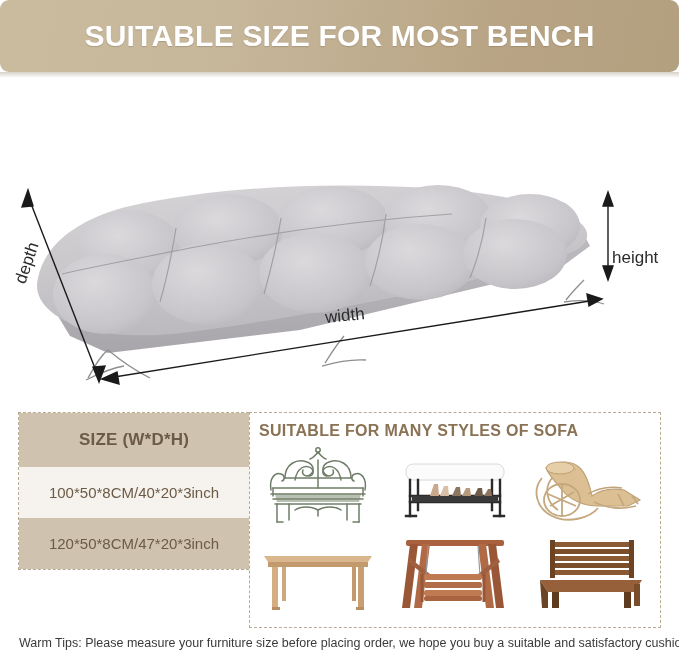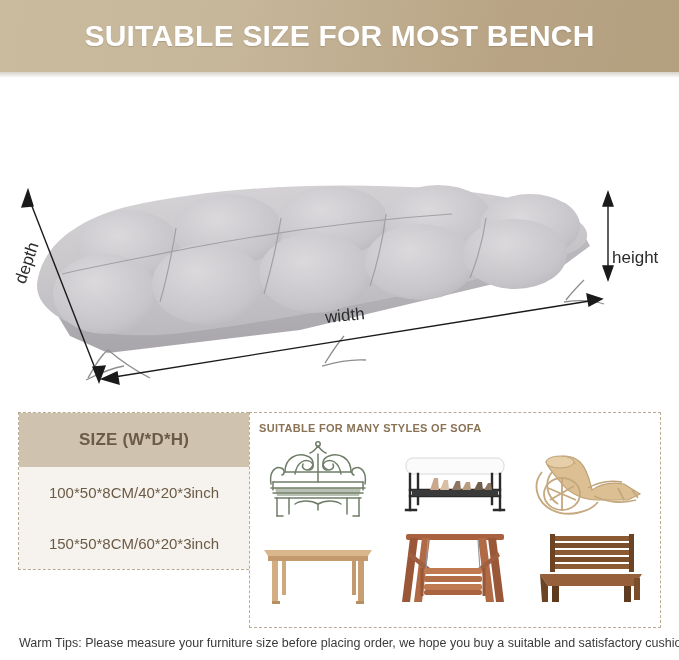--- a/index.html
+++ b/index.html
@@ -18,20 +18,21 @@
   
   .banner {
     position: absolute;
     left: 0; top: 0;
     width: 679px;
     height: 72px;
     background: linear-gradient(100deg, #cabb9f 0%, #c6b69a 35%, #b8a484 75%, #b3a07f 100%);
     display: flex;
     align-items: center;
     justify-content: center;
+    border-radius: 9px;
   }
   .banner-title {
     color: #ffffff;
     font-size: 30px;
     font-weight: bold;
     letter-spacing: 0.2px;
     font-family: "Liberation Sans", sans-serif;
     text-align: center;
     white-space: nowrap;
     text-shadow: 0 1px 1px rgba(90,75,50,0.25);
@@ -129,21 +130,21 @@
     left: 249px;
     top: 14px;
     width: 412px;
     height: 216px;
     border: 1px dashed #b9ab91;
     box-sizing: border-box;
     background: #ffffff;
   }
   .sofa-title {
     margin: 9px 0 2px 9px;
-    font-size: 11px;
+    font-size: 16px;
     font-weight: bold;
     color: #8a7255;
     letter-spacing: 0.3px;
     white-space: nowrap;
     font-family: "Liberation Sans", sans-serif;
   }
   .sofa-grid {
     display: grid;
     grid-template-columns: repeat(3, 1fr);
     grid-template-rows: 88px 88px;
@@ -263,22 +264,22 @@
 
 <div class="lower">
 
   <div class="size-table">
     <div class="size-row header">
       <div class="cell">SIZE (W*D*H)</div>
     </div>
     <div class="size-row plain">
       <div class="cell">100*50*8CM/40*20*3inch</div>
     </div>
-    <div class="size-row plain">
-      <div class="cell">150*50*8CM/60*20*3inch</div>
+    <div class="size-row alt">
+      <div class="cell">120*50*8CM/47*20*3inch</div>
     </div>
   </div>
 
   <div class="sofa-panel">
     <div class="sofa-title">SUITABLE FOR MANY STYLES OF SOFA</div>
     <div class="sofa-grid">
 
       <div class="sofa-cell">
         <svg width="126" height="84" viewBox="0 0 126 84">
           <g stroke="#6f7d68" stroke-width="1.5" fill="none" stroke-linecap="round">

